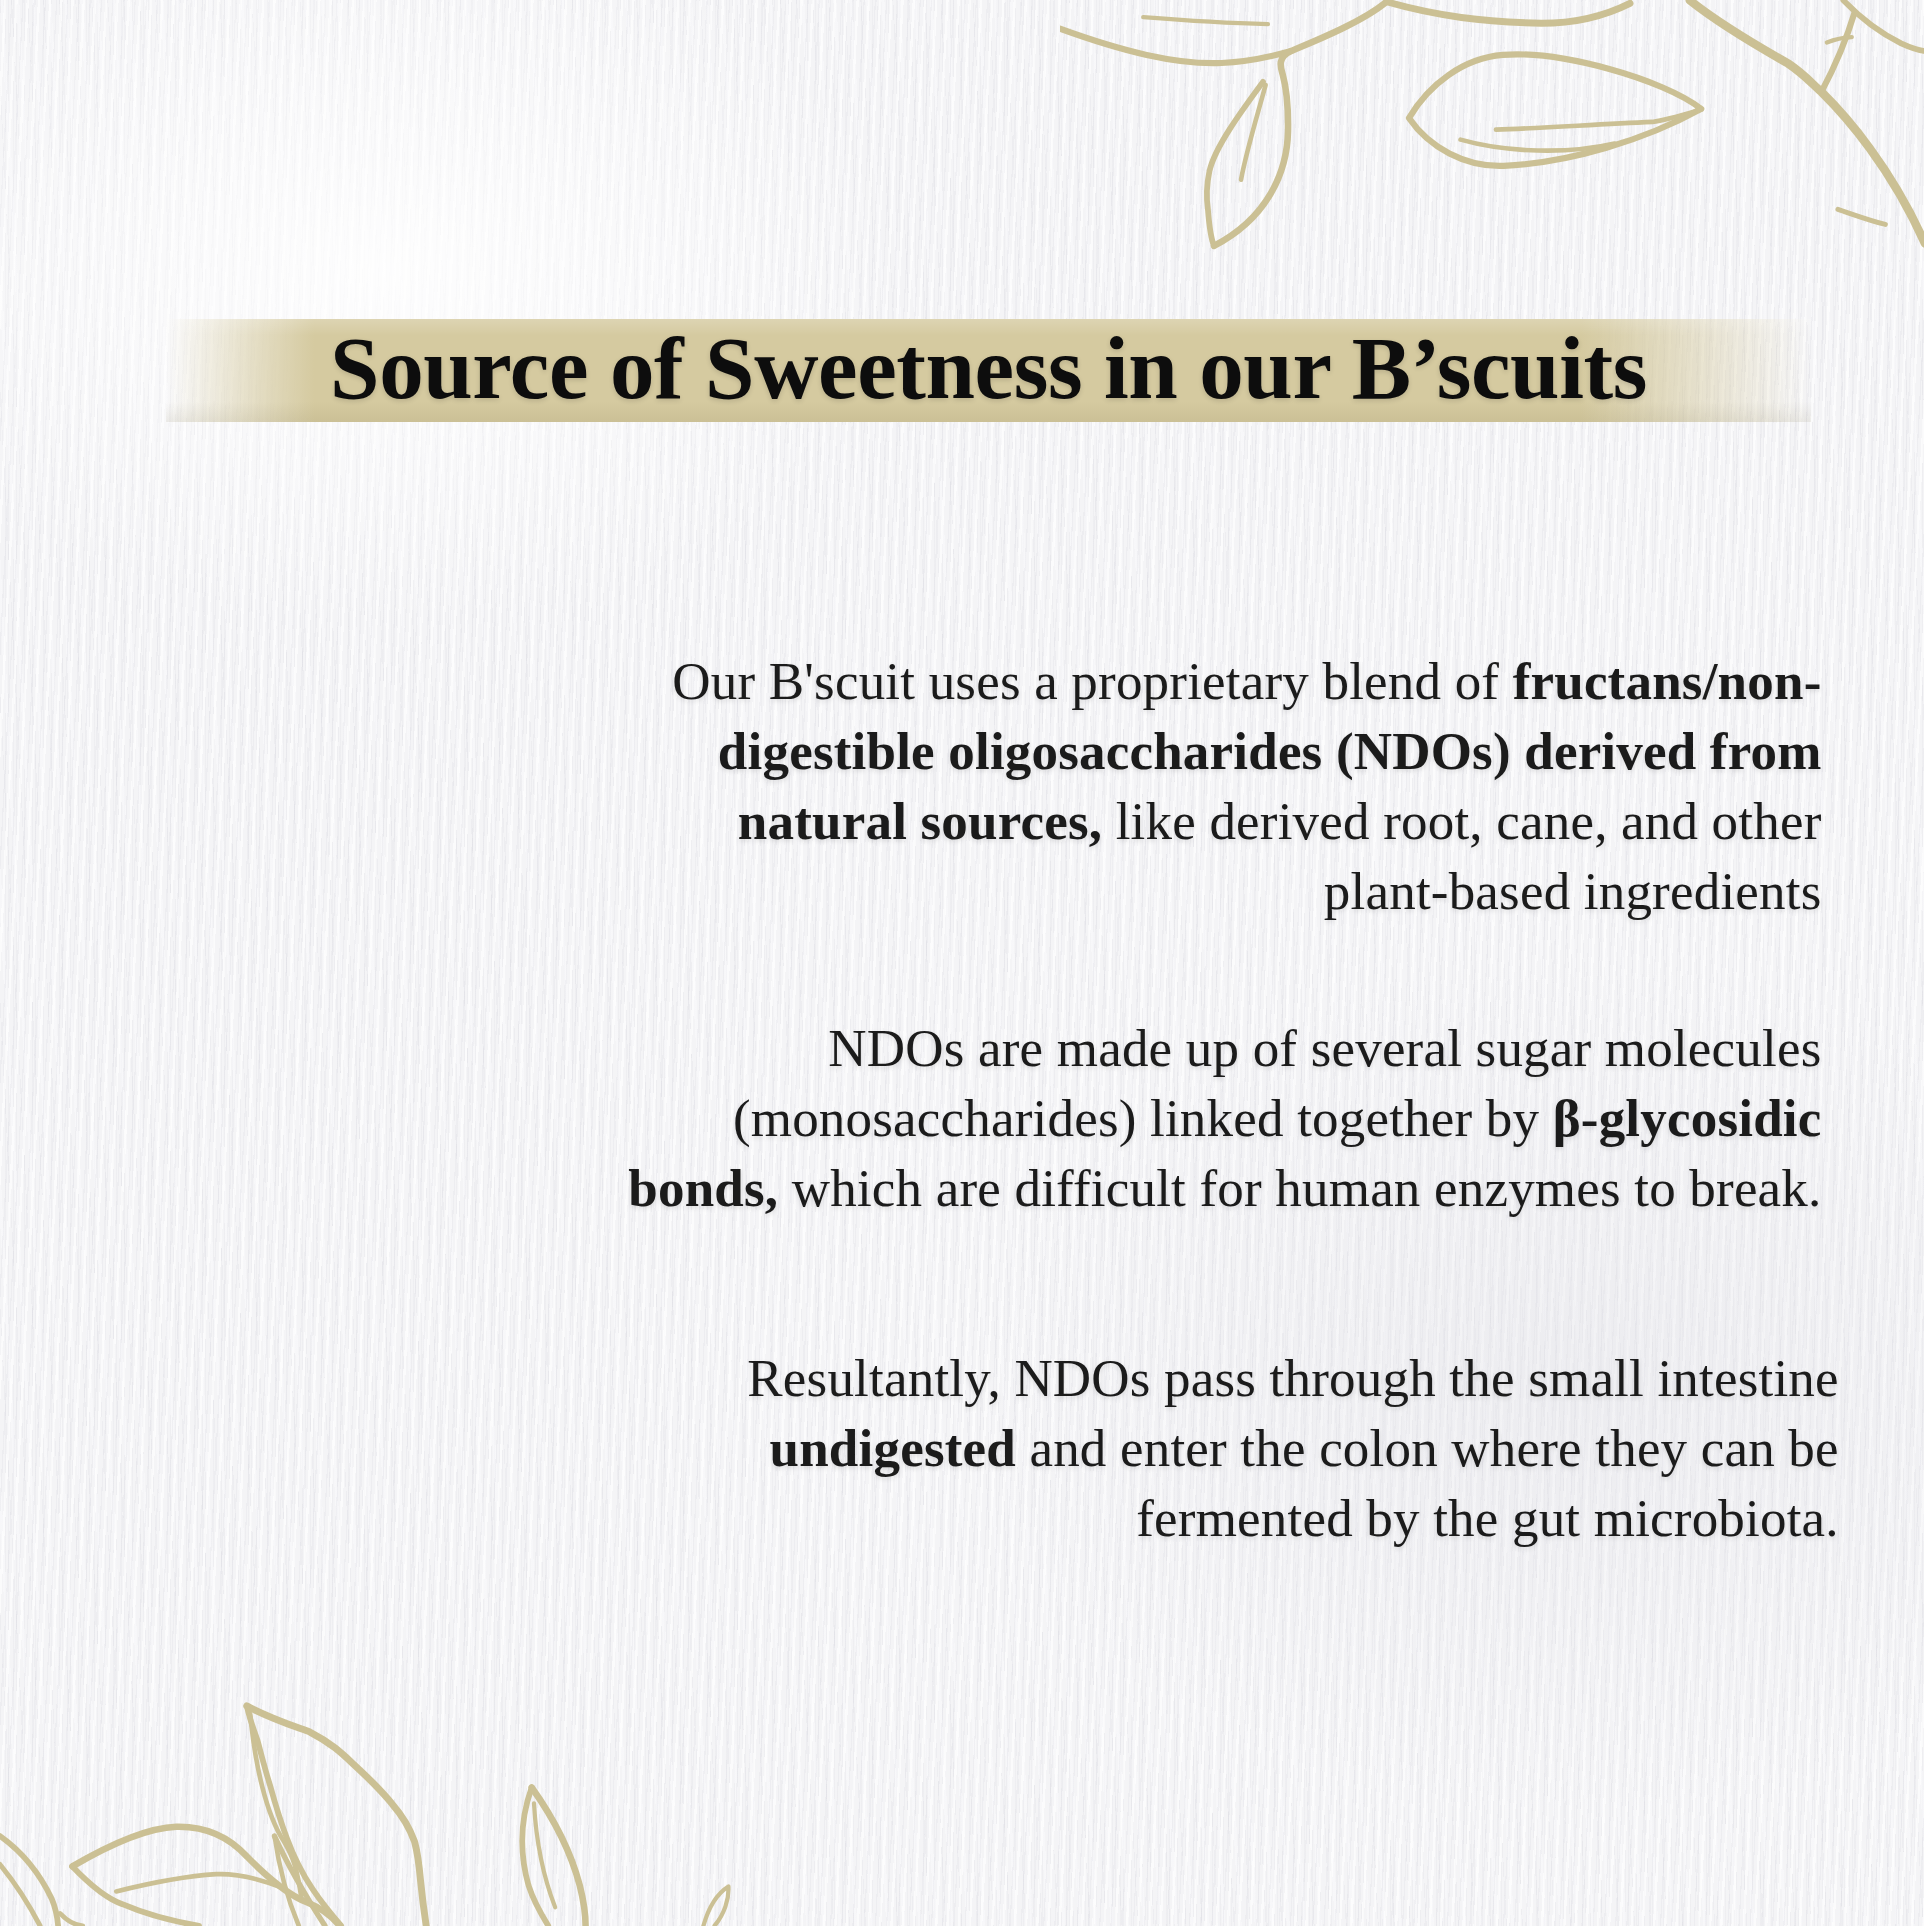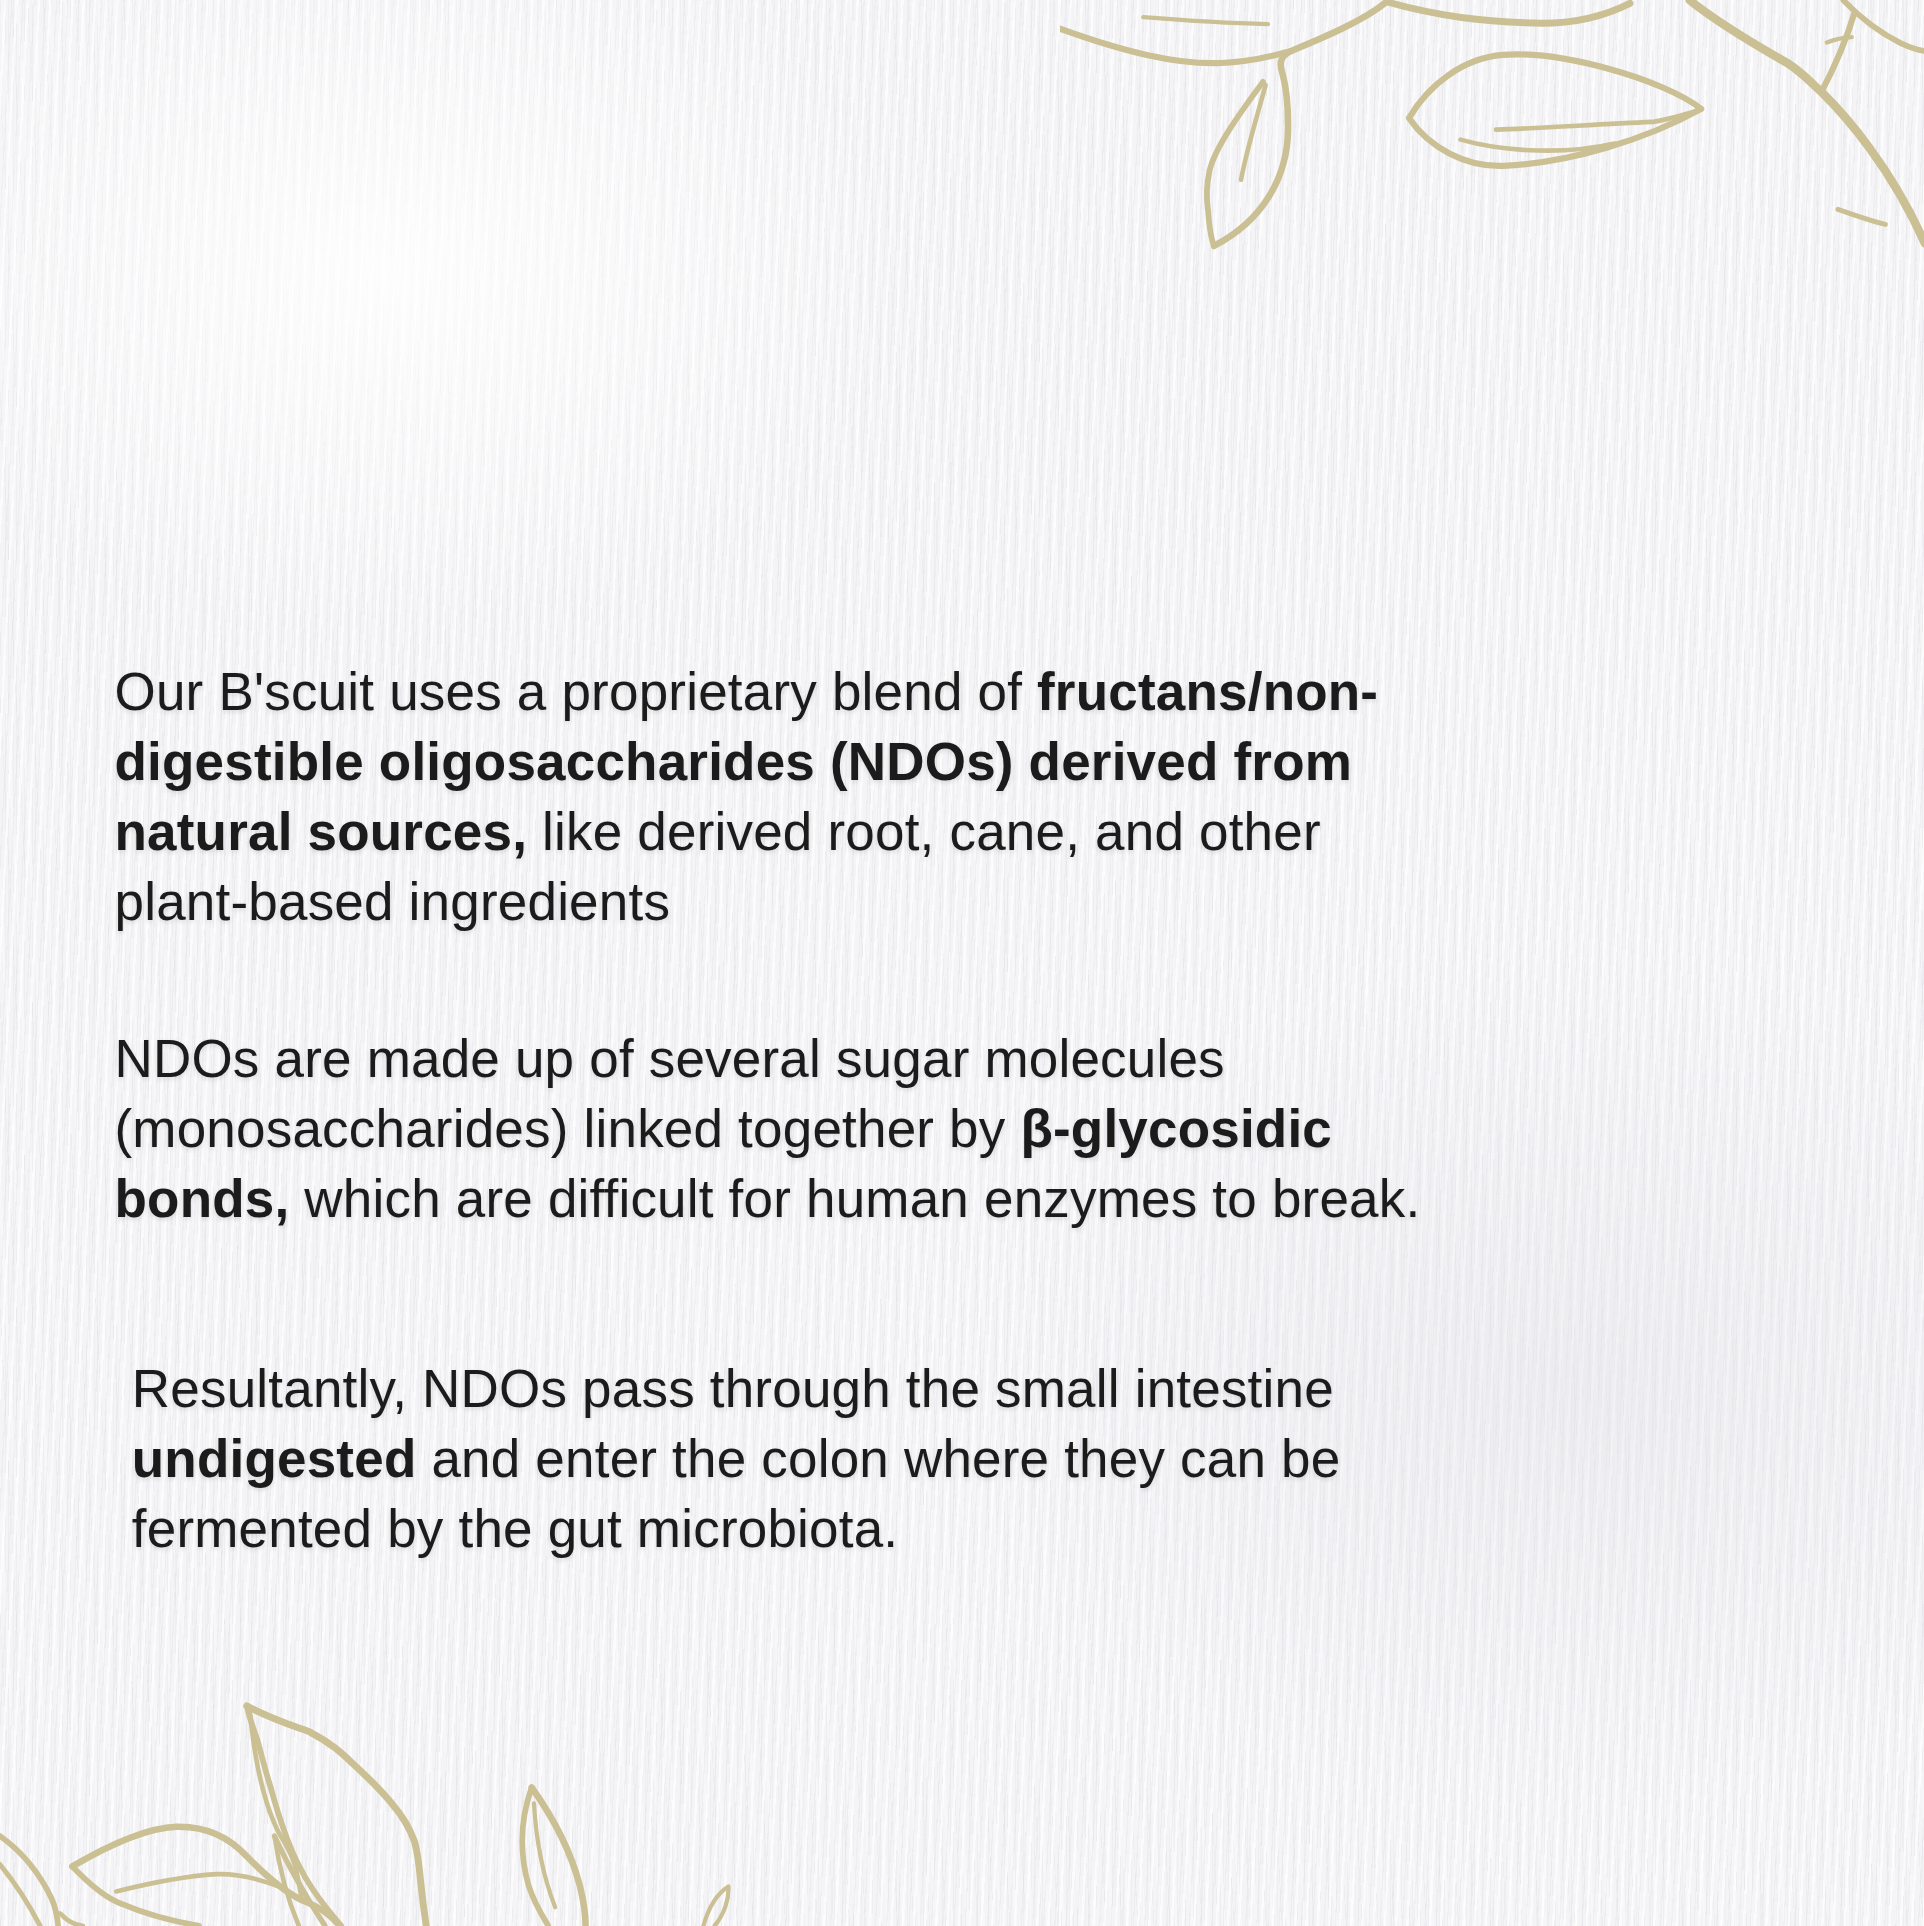--- a/index.html
+++ b/index.html
@@ -33,24 +33,25 @@
   .title {
     margin: 0; padding: 0 0 5.4px 0; position: relative; z-index: 1;
     font-family: "Liberation Serif", serif; font-weight: 700;
     font-size: 89px; letter-spacing: -0.4px;
     color: var(--title-ink, #0d0d0d);
     text-shadow: 0 2.3px 5.4px rgba(0,0,0,0.14);
     white-space: nowrap;
   }
   .para {
     position: absolute; left: 50%; transform: translateX(-50%);
-    width: 1718px; margin: 11px; text-align: left; white-space: pre-line;
+    width: 1718px; margin: 0; text-align: right; white-space: pre-line;
     font-size: 53px; line-height: 70px; letter-spacing: 0.2px;
     color: var(--body-ink, #1b1b1b); font-weight: 400;
     text-shadow: 0 2.3px 5.4px rgba(0,0,0,0.12);
+    font-family: Liberation Serif, serif;
   }
   .para .b { font-weight: 700; }
   .p1 { top: 646px; }
   .p2 { top: 1013px; }
   .p3 { top: 1343px; left: calc(50% + 17.3px); }
   .leaf { position: absolute; pointer-events: none; }
   .leaf path { fill: none; stroke: var(--leaf-line, #cbc094); stroke-linecap: round; stroke-linejoin: round; }
   .leaf-tr { top: 0; right: 0; width: 865px; height: 297px; }
   .leaf-bl { bottom: 0; left: 0; width: 770px; height: 297px; }
 </style>
@@ -87,20 +88,23 @@
     <path d="M 713 537 C 726 626, 749 706, 776 770" stroke-width="12"></path>
     <path d="M 1381 411 C 1356 481, 1346 571, 1373 666 C 1386 706, 1406 741, 1424 770" stroke-width="15"></path>
     <path d="M 1381 411 C 1431 481, 1481 571, 1506 666 C 1516 706, 1521 741, 1521 770" stroke-width="17"></path>
     <path d="M 1387 452 C 1392 542, 1407 632, 1442 722" stroke-width="11"></path>
     <path d="M 0 537 C 62 581, 106 641, 134 699 C 144 723, 149 747, 151 770" stroke-width="15"></path>
     <path d="M 0 611 C 41 661, 76 716, 104 770" stroke-width="13"></path>
     <path d="M 156 738 C 176 759, 196 769, 215 770" stroke-width="12"></path>
     <path d="M 1827 770 C 1841 721, 1863 686, 1892 668 C 1894 701, 1881 741, 1856 770" stroke-width="11"></path>
   </svg>
 
+  <div class="banner">
+    <h1 class="title">Source of Sweetness in our B’scuits</h1>
+  </div>
 
   <p class="para p1"><span>Our B'scuit uses a proprietary blend of </span><span class="b">fructans/non-
 digestible oligosaccharides (NDOs) derived from
 natural sources,</span><span> like derived root, cane, and other
 plant-based ingredients</span></p>
   <p class="para p3"><span>Resultantly, NDOs pass through the small intestine
 </span><span class="b">undigested</span><span> and enter the colon where they can be
 fermented by the gut microbiota.</span></p>
   <p class="para p2"><span>NDOs are made up of several sugar molecules
 (monosaccharides) linked together by </span><span class="b">β-glycosidic

